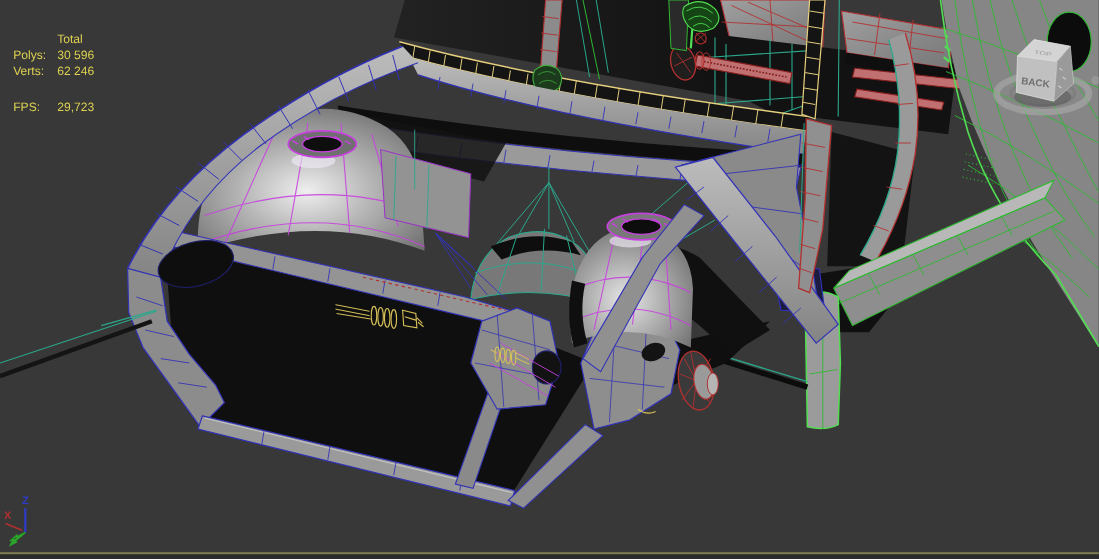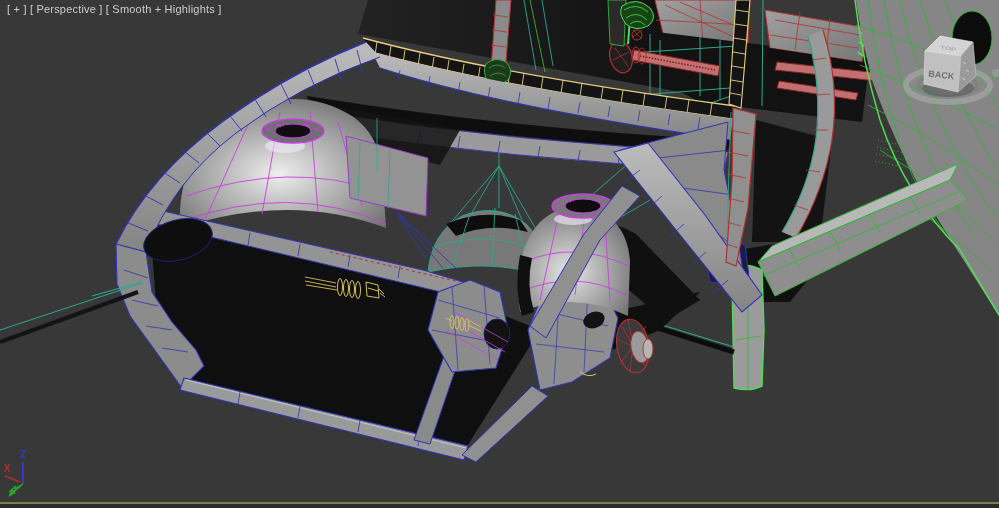--- a/index.html
+++ b/index.html
@@ -274,15 +274,23 @@
     <path d="M23,484 L10,495 M23,484 L14,489 M20,487 L12,492 M16,486 L9,492" stroke="var(--axis_y)" stroke-width="1.3"></path>
     <path d="M8,497 L16,493 L12,489 Z" fill="var(--axis_y)"></path>
     <text x="23" y="458" font-size="10" font-weight="bold" fill="var(--axis_z)" text-anchor="middle">Z</text>
     <text x="7" y="472" font-size="10" font-weight="bold" fill="var(--axis_x)" text-anchor="middle">X</text>
   </g>
 
   <rect x="0" y="502" width="999" height="2" fill="var(--border_olive)"></rect>
   <rect x="0" y="504" width="999" height="4" fill="var(--border_dark)"></rect>
 </svg>
 
-<div class="vp-label">[ + ] [ Perspective ] [ Smooth + Highlights ]</div>
-
+
+<div class="stats">
+  <span class="s-hdr">Total</span>
+  <span class="s-l0">Polys:</span>
+  <span class="s-v0">30 596</span>
+  <span class="s-l1">Verts:</span>
+  <span class="s-v1">62 246</span>
+  <span class="s-lf">FPS:</span>
+  <span class="s-vf">29,723</span>
 </div>
+</div>
 
 </body></html>

